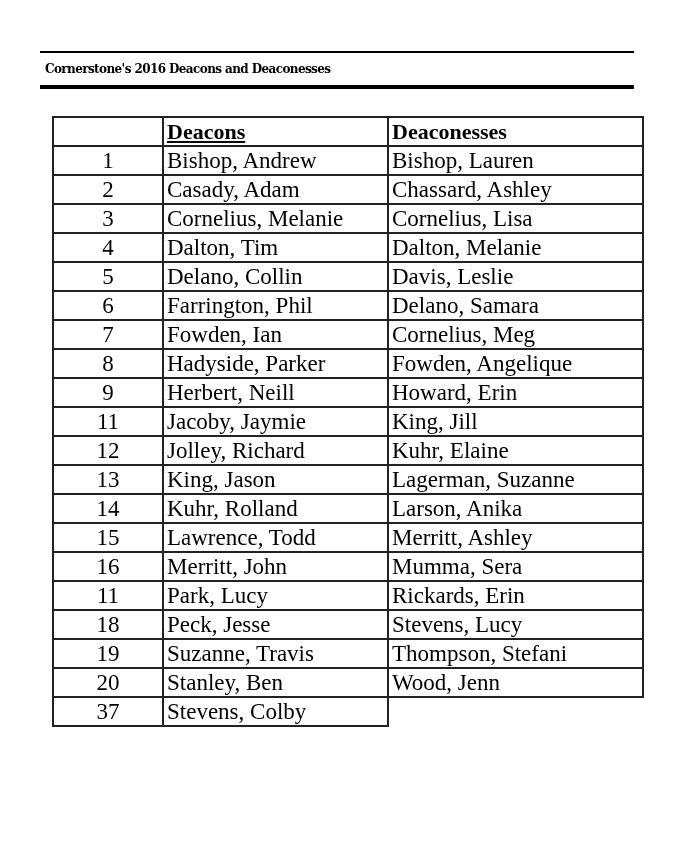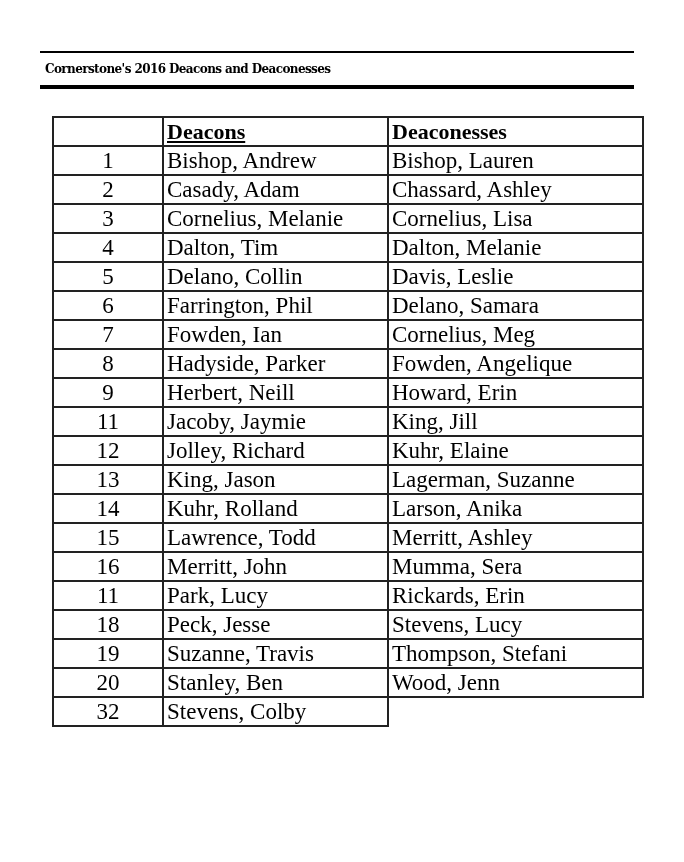--- a/index.html
+++ b/index.html
@@ -122,18 +122,18 @@
         <td class="num">19</td>
         <td class="dea">Suzanne, Travis</td>
         <td class="des">Thompson, Stefani</td>
       </tr>
       <tr>
         <td class="num">20</td>
         <td class="dea">Stanley, Ben</td>
         <td class="des">Wood, Jenn</td>
       </tr>
       <tr>
-        <td class="num">32</td>
+        <td class="num">37</td>
         <td class="dea">Stevens, Colby</td>
         <td class="des empty"></td>
       </tr>
     </tbody>
 </table>
 
 </body></html>

